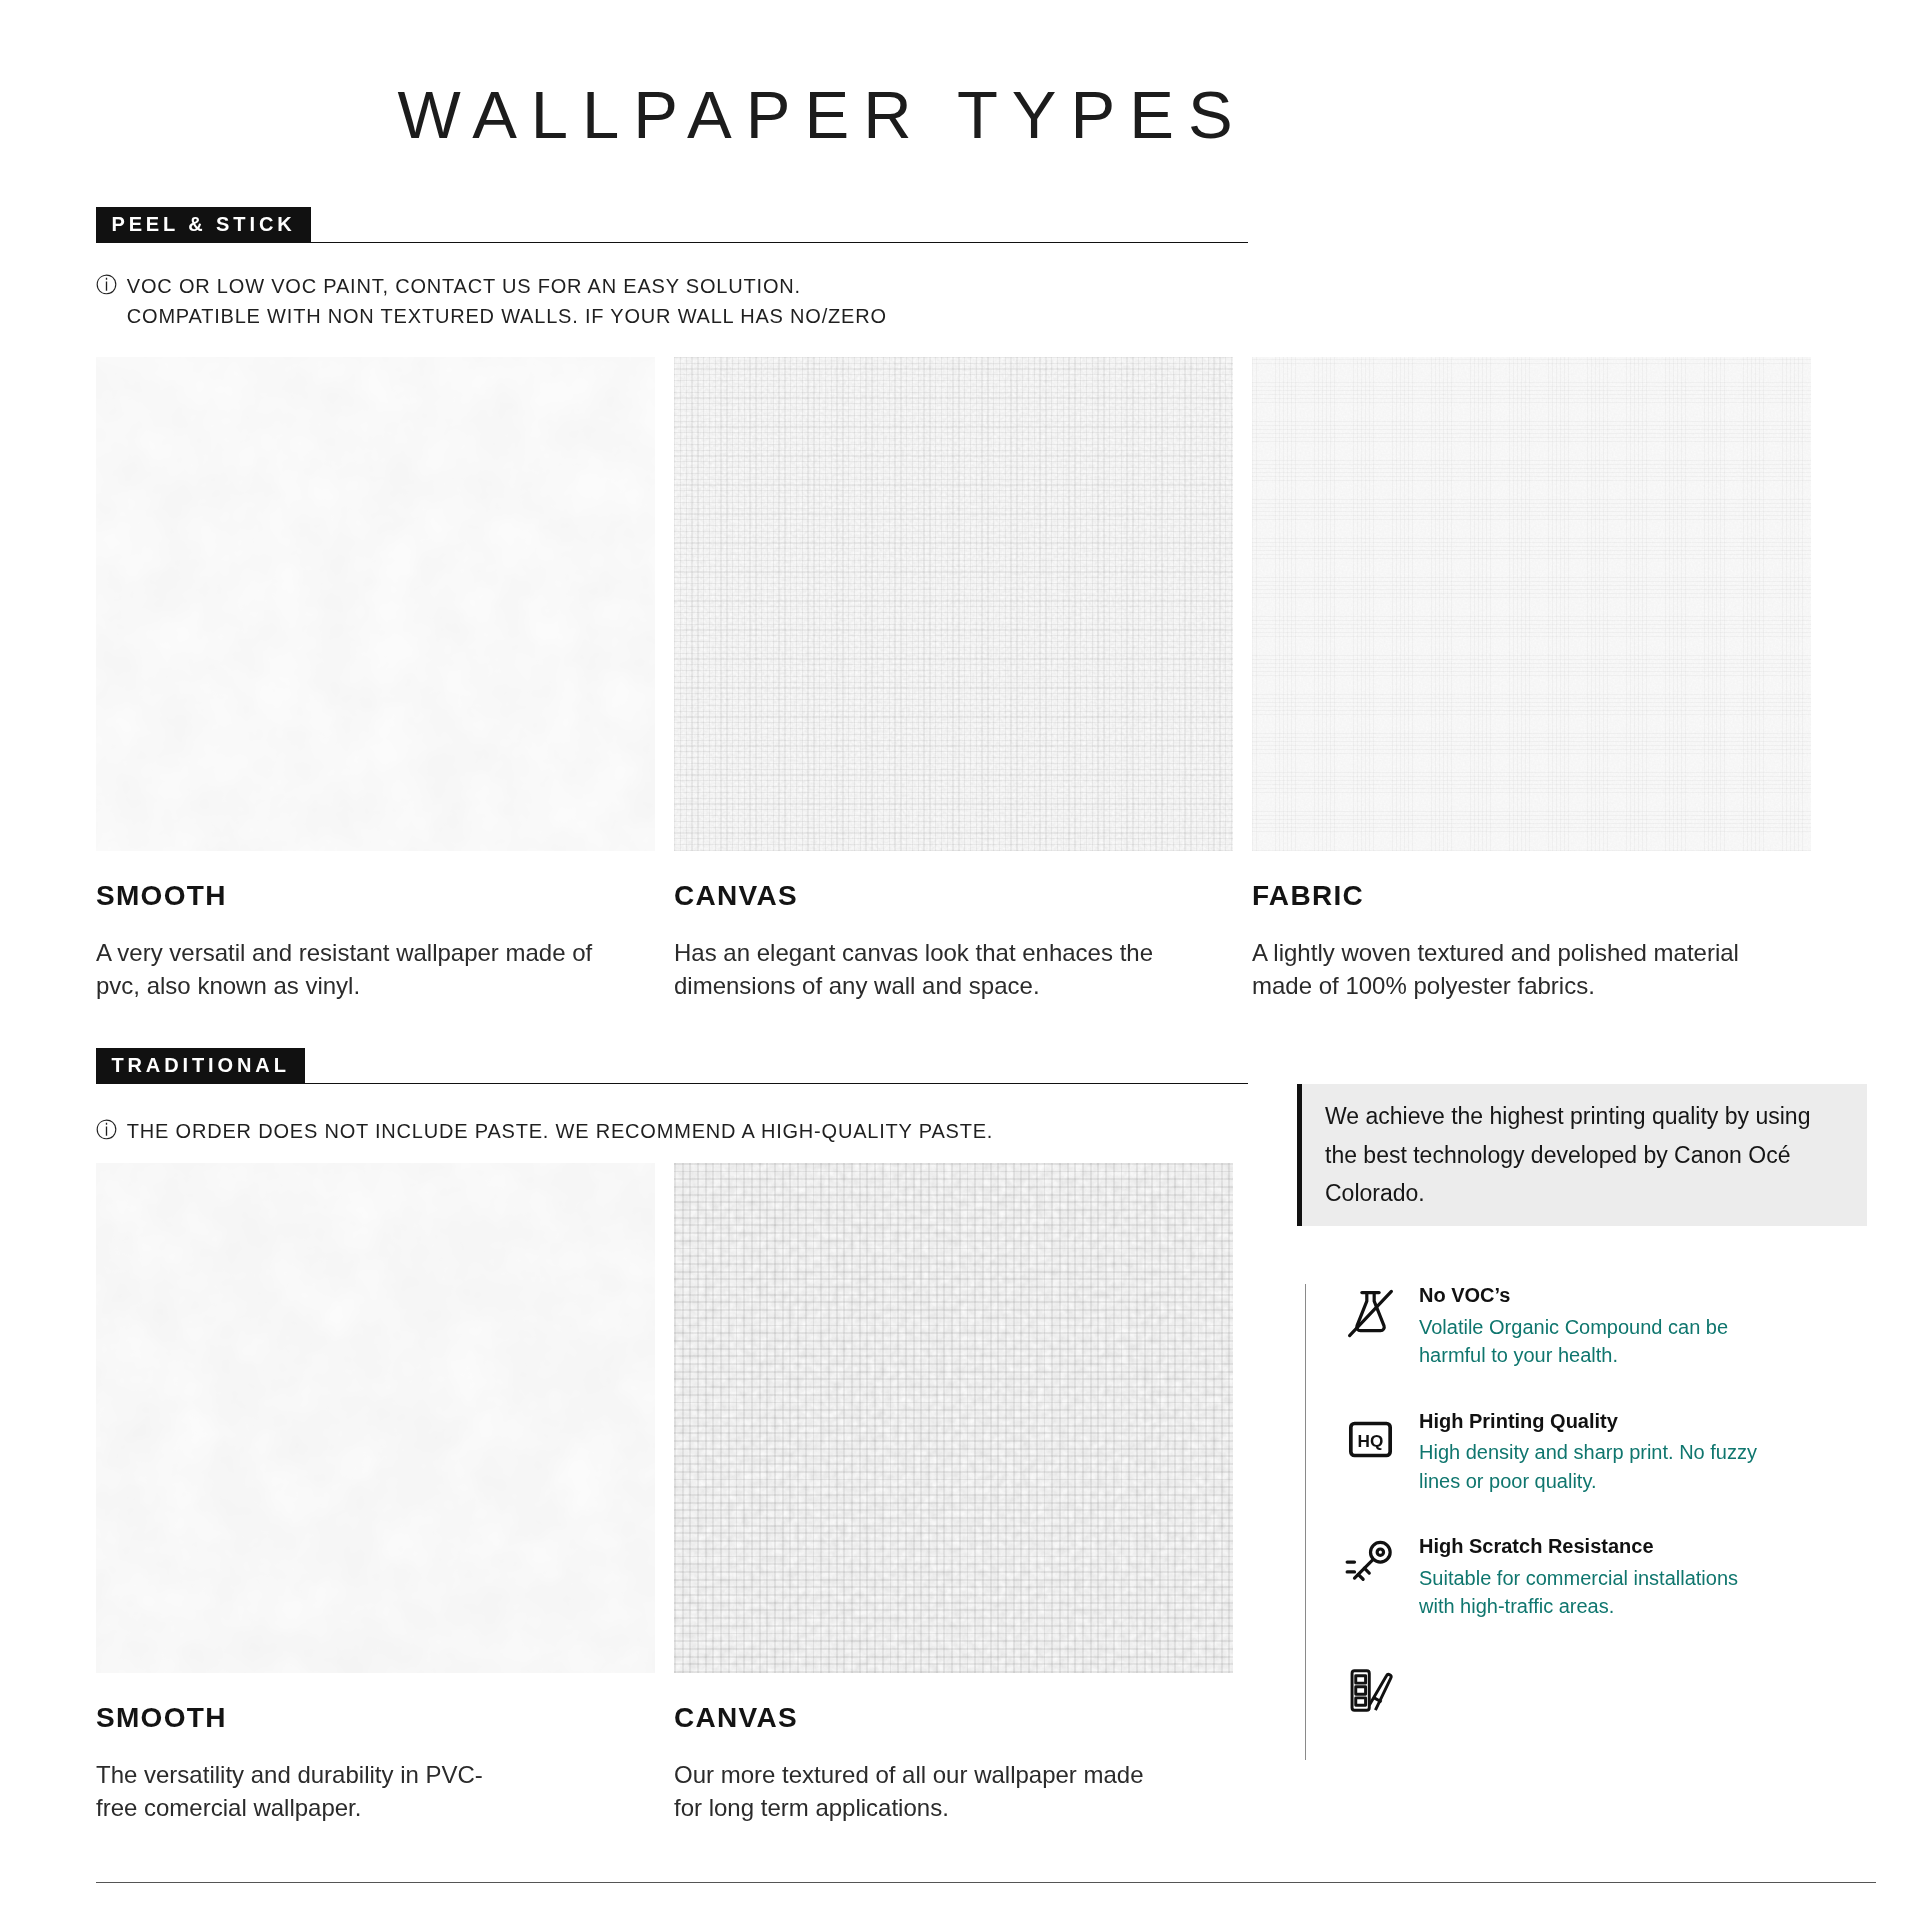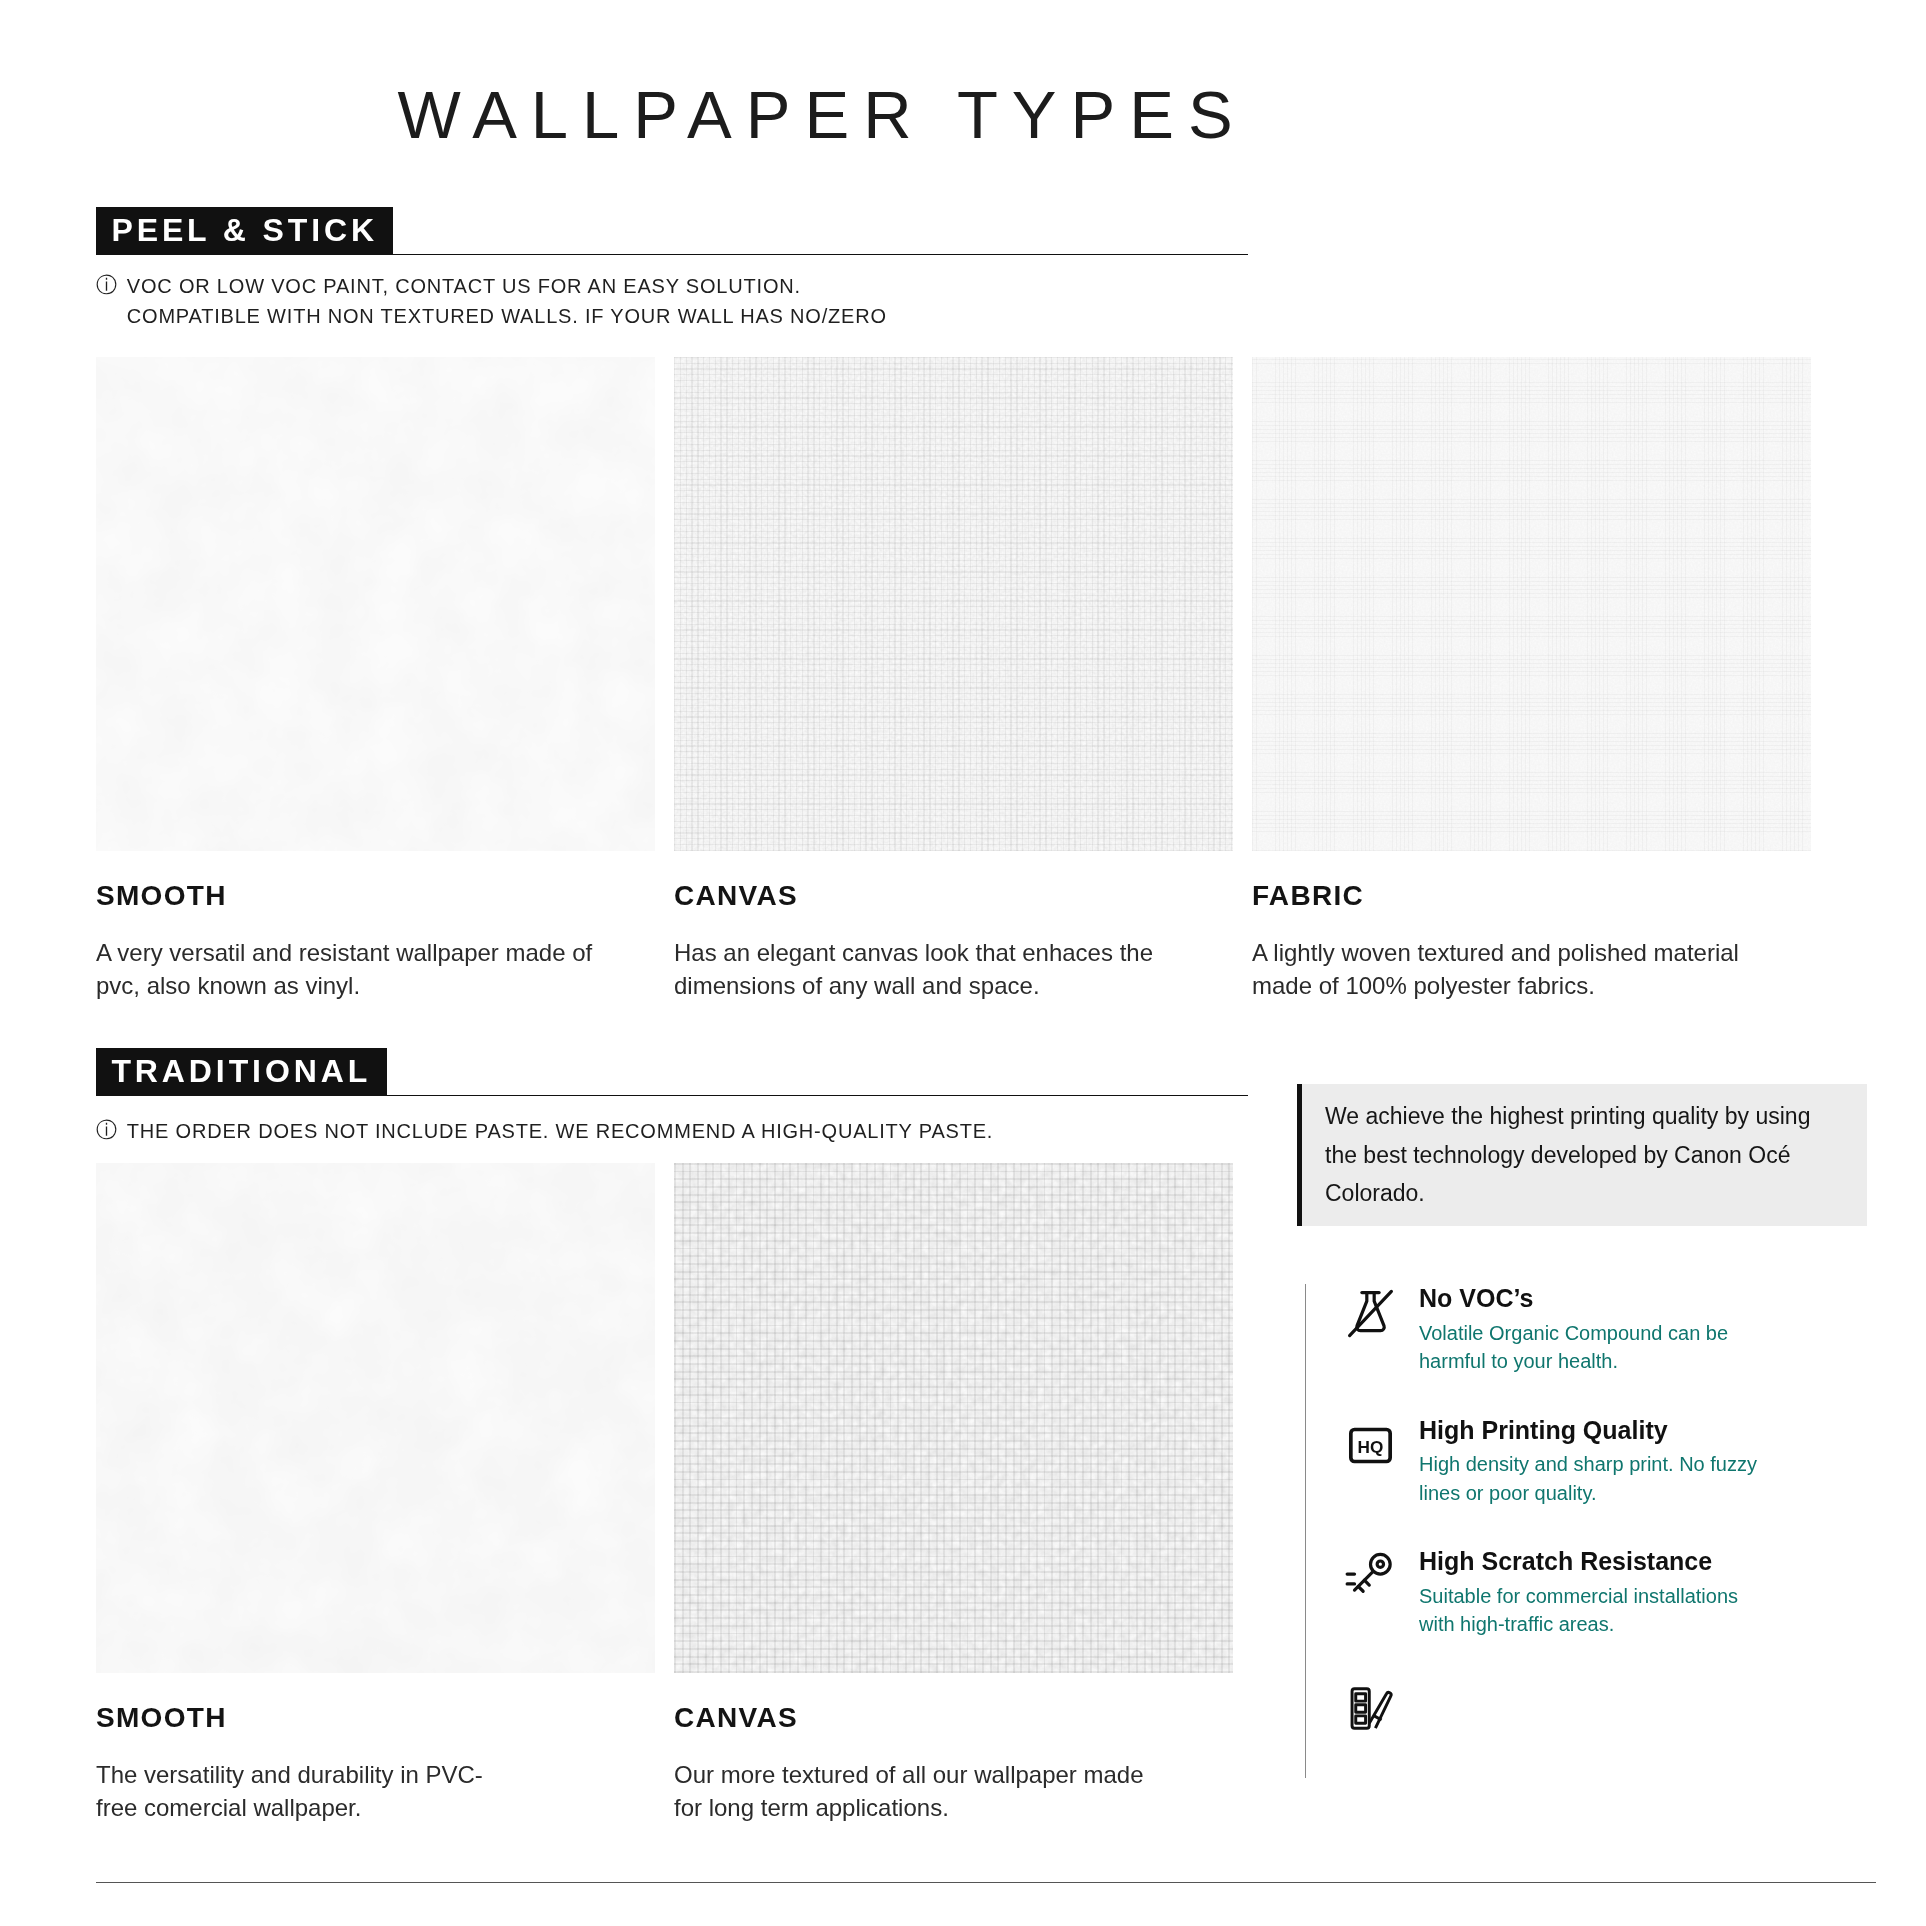--- a/index.html
+++ b/index.html
@@ -10,21 +10,21 @@
   .title{
     position:absolute;top:76px;left:0;width:1644px;text-align:center;
     font-size:67px;font-weight:500;letter-spacing:14px;color:#1c1c1c;white-space:nowrap;
   }
   .section-header{
     position:absolute;left:96px;width:1152px;border-bottom:1.9px solid #111;
   }
   .section-header.sh1{top:207px;}
   .section-header.sh2{top:1048px;}
   .badge{
-    display:inline-block;background:#111;color:#fff;font-size:32px;font-weight:bold;
+    display:inline-block;background:#111;color:#fff;font-size:20px;font-weight:bold;
     letter-spacing:3.9px;padding:7px 15.4px 7.7px 15.4px;line-height:1;vertical-align:bottom;
   }
   .note{
     position:absolute;left:96px;display:flex;align-items:flex-start;gap:9px;
     font-size:20px;letter-spacing:0.8px;color:#1f1f1f;line-height:1.5;
   }
   .note.n1{top:271px;}
   .note.n2{top:1116px;}
   .info-glyph{font-family:"DejaVu Sans",sans-serif;font-size:21px;line-height:1.4;}
   .swatch-row{position:absolute;left:96px;display:flex;gap:19px;}
@@ -57,21 +57,21 @@
     background:#ececec;border-left:5.8px solid #111;padding:13px 23px;
     font-size:23px;line-height:1.68;color:#161616;
   }
   .features{
     position:absolute;left:1305px;top:1284px;width:568px;box-sizing:border-box;
     border-left:1.3px solid #8a8a8a;padding-left:35px;
   }
   .feature{display:flex;gap:19px;margin-bottom:40px;align-items:flex-start;}
   .f-icon{width:59px;height:59px;flex-shrink:0;}
   .f-icon svg{width:59px;height:59px;display:block;}
-  .f-title{font-size:25px;font-weight:bold;color:#111;margin-bottom:5.8px;}
+  .f-title{font-size:20px;font-weight:bold;color:#111;margin-bottom:5.8px;}
   .f-desc{font-size:20px;line-height:1.42;color:#0f766e;max-width:360px;}
   .bottom-line{position:absolute;left:96px;top:1882px;width:1780px;border-top:1.3px solid #555;}
 </style>
 </head>
 <body>
 
 <div class="page">
 
   <svg width="0" height="0" style="position:absolute">
     <defs>

